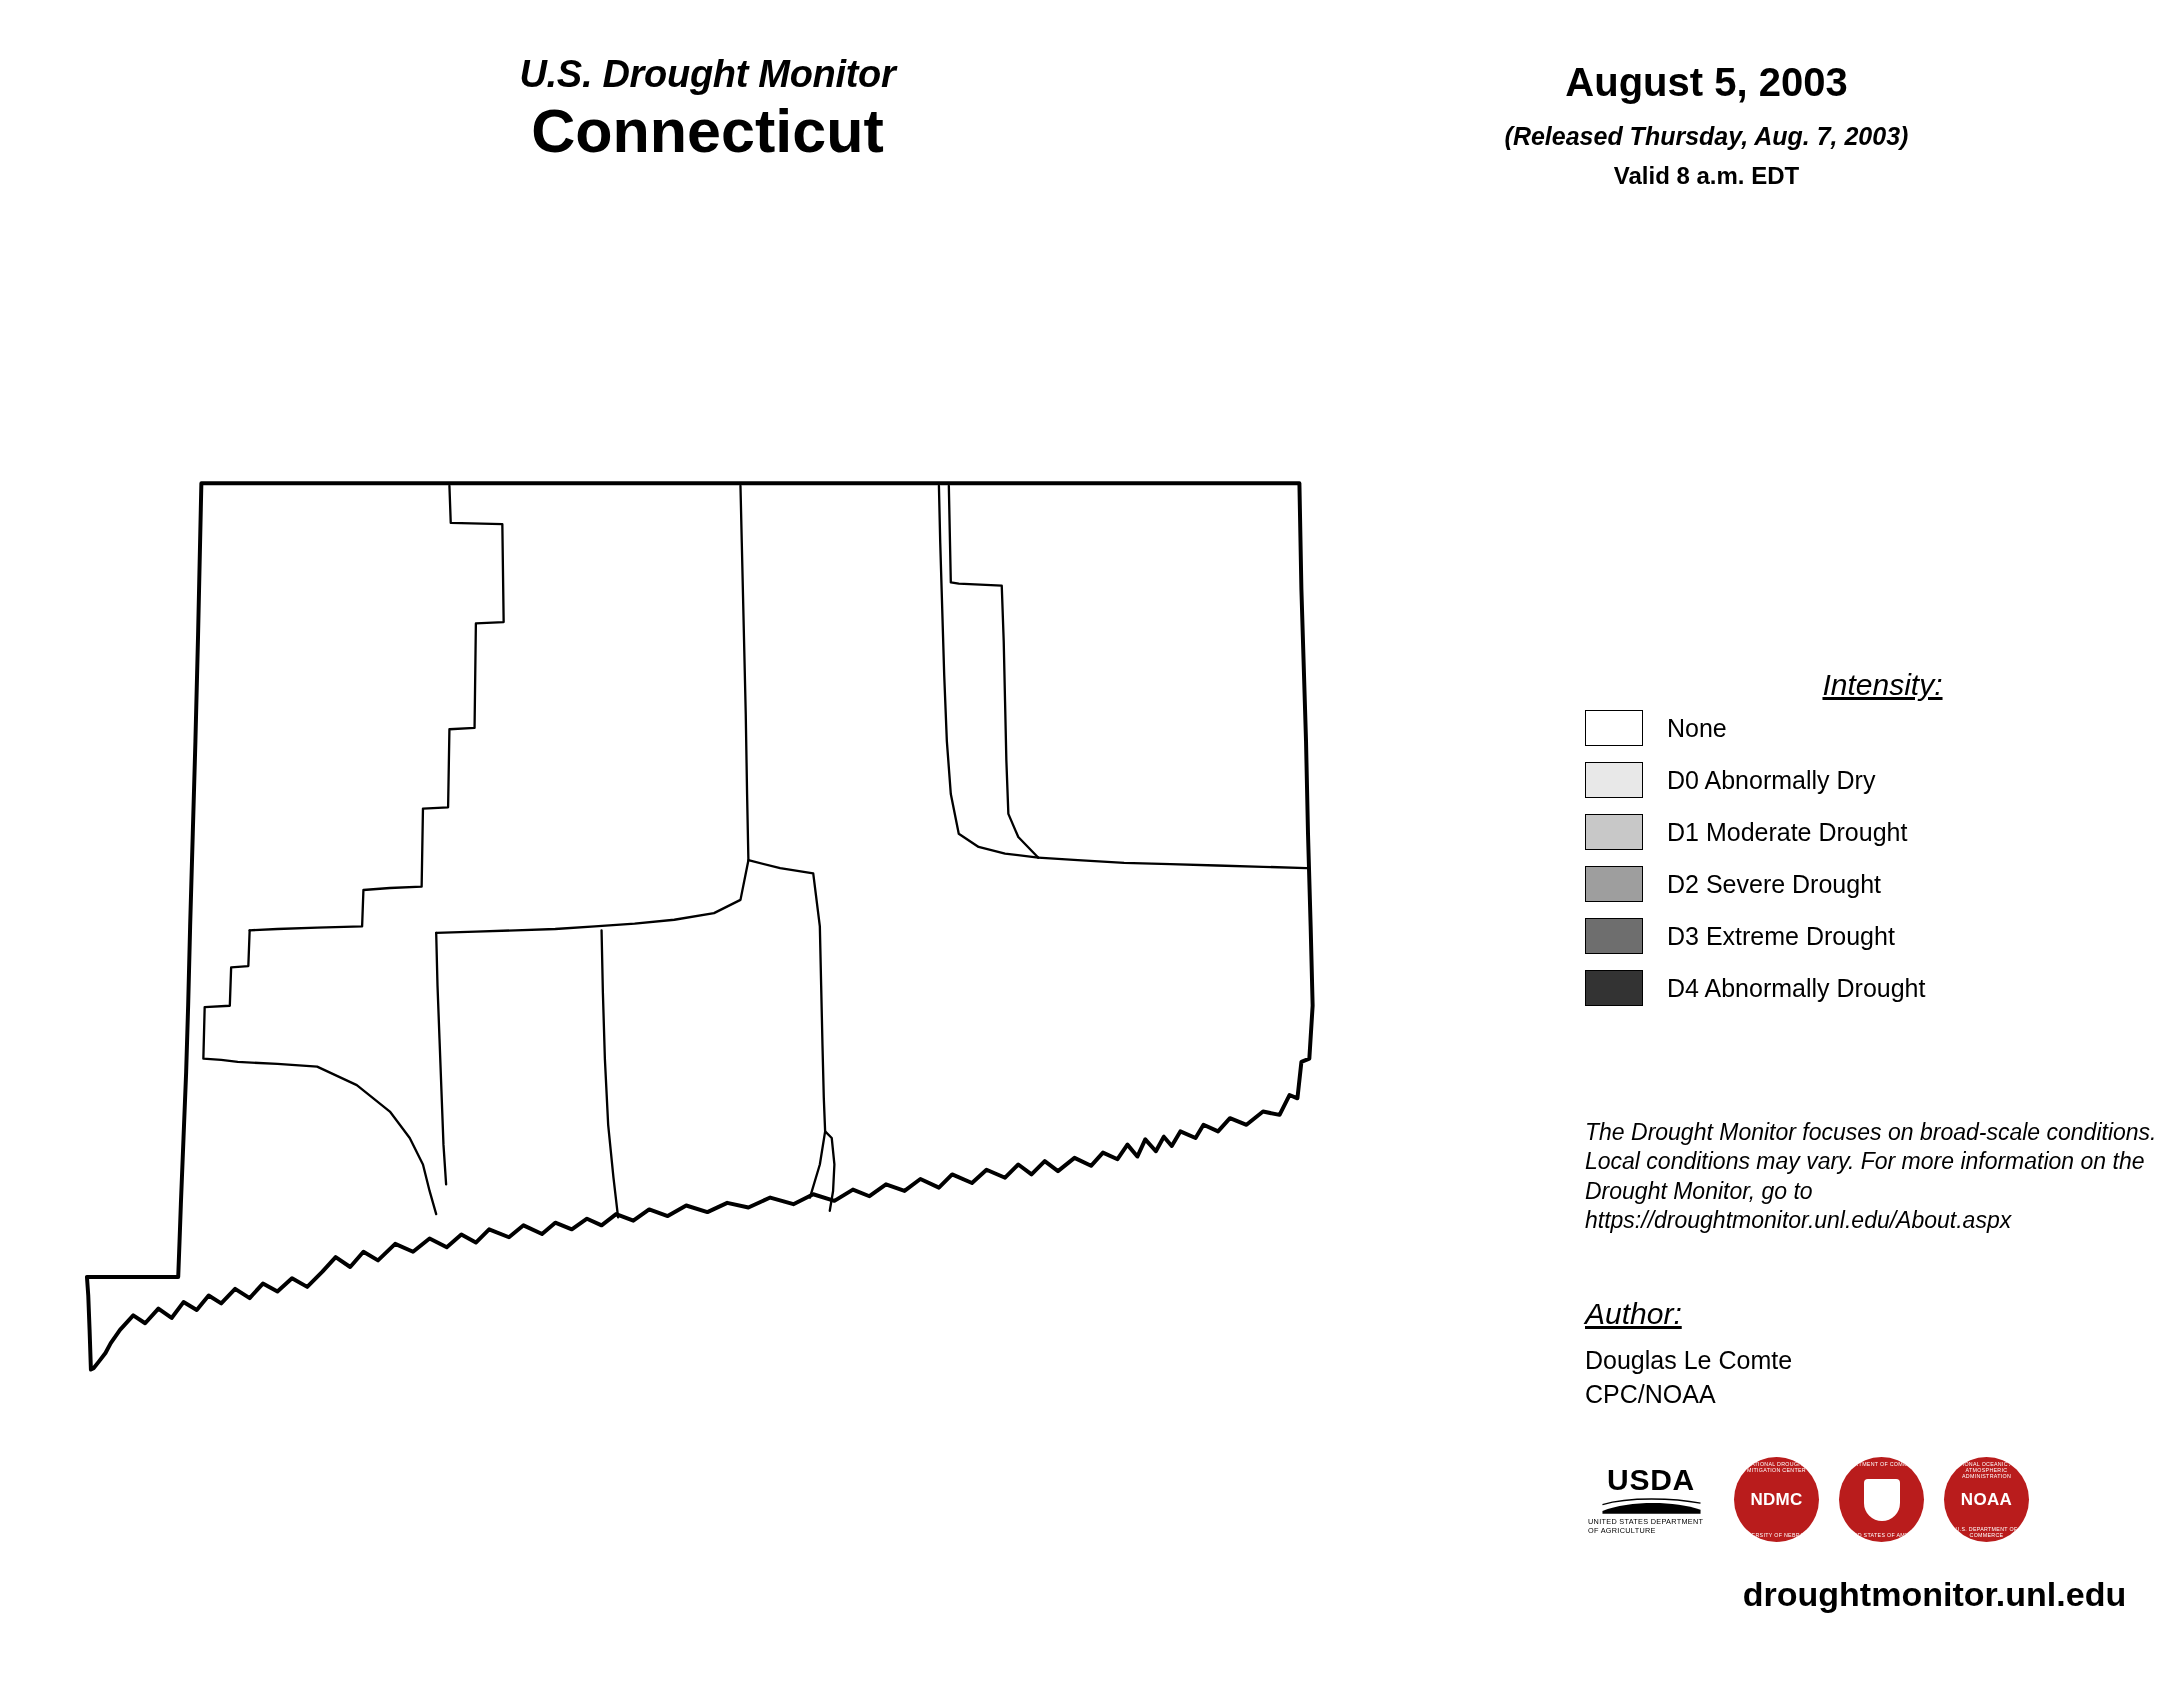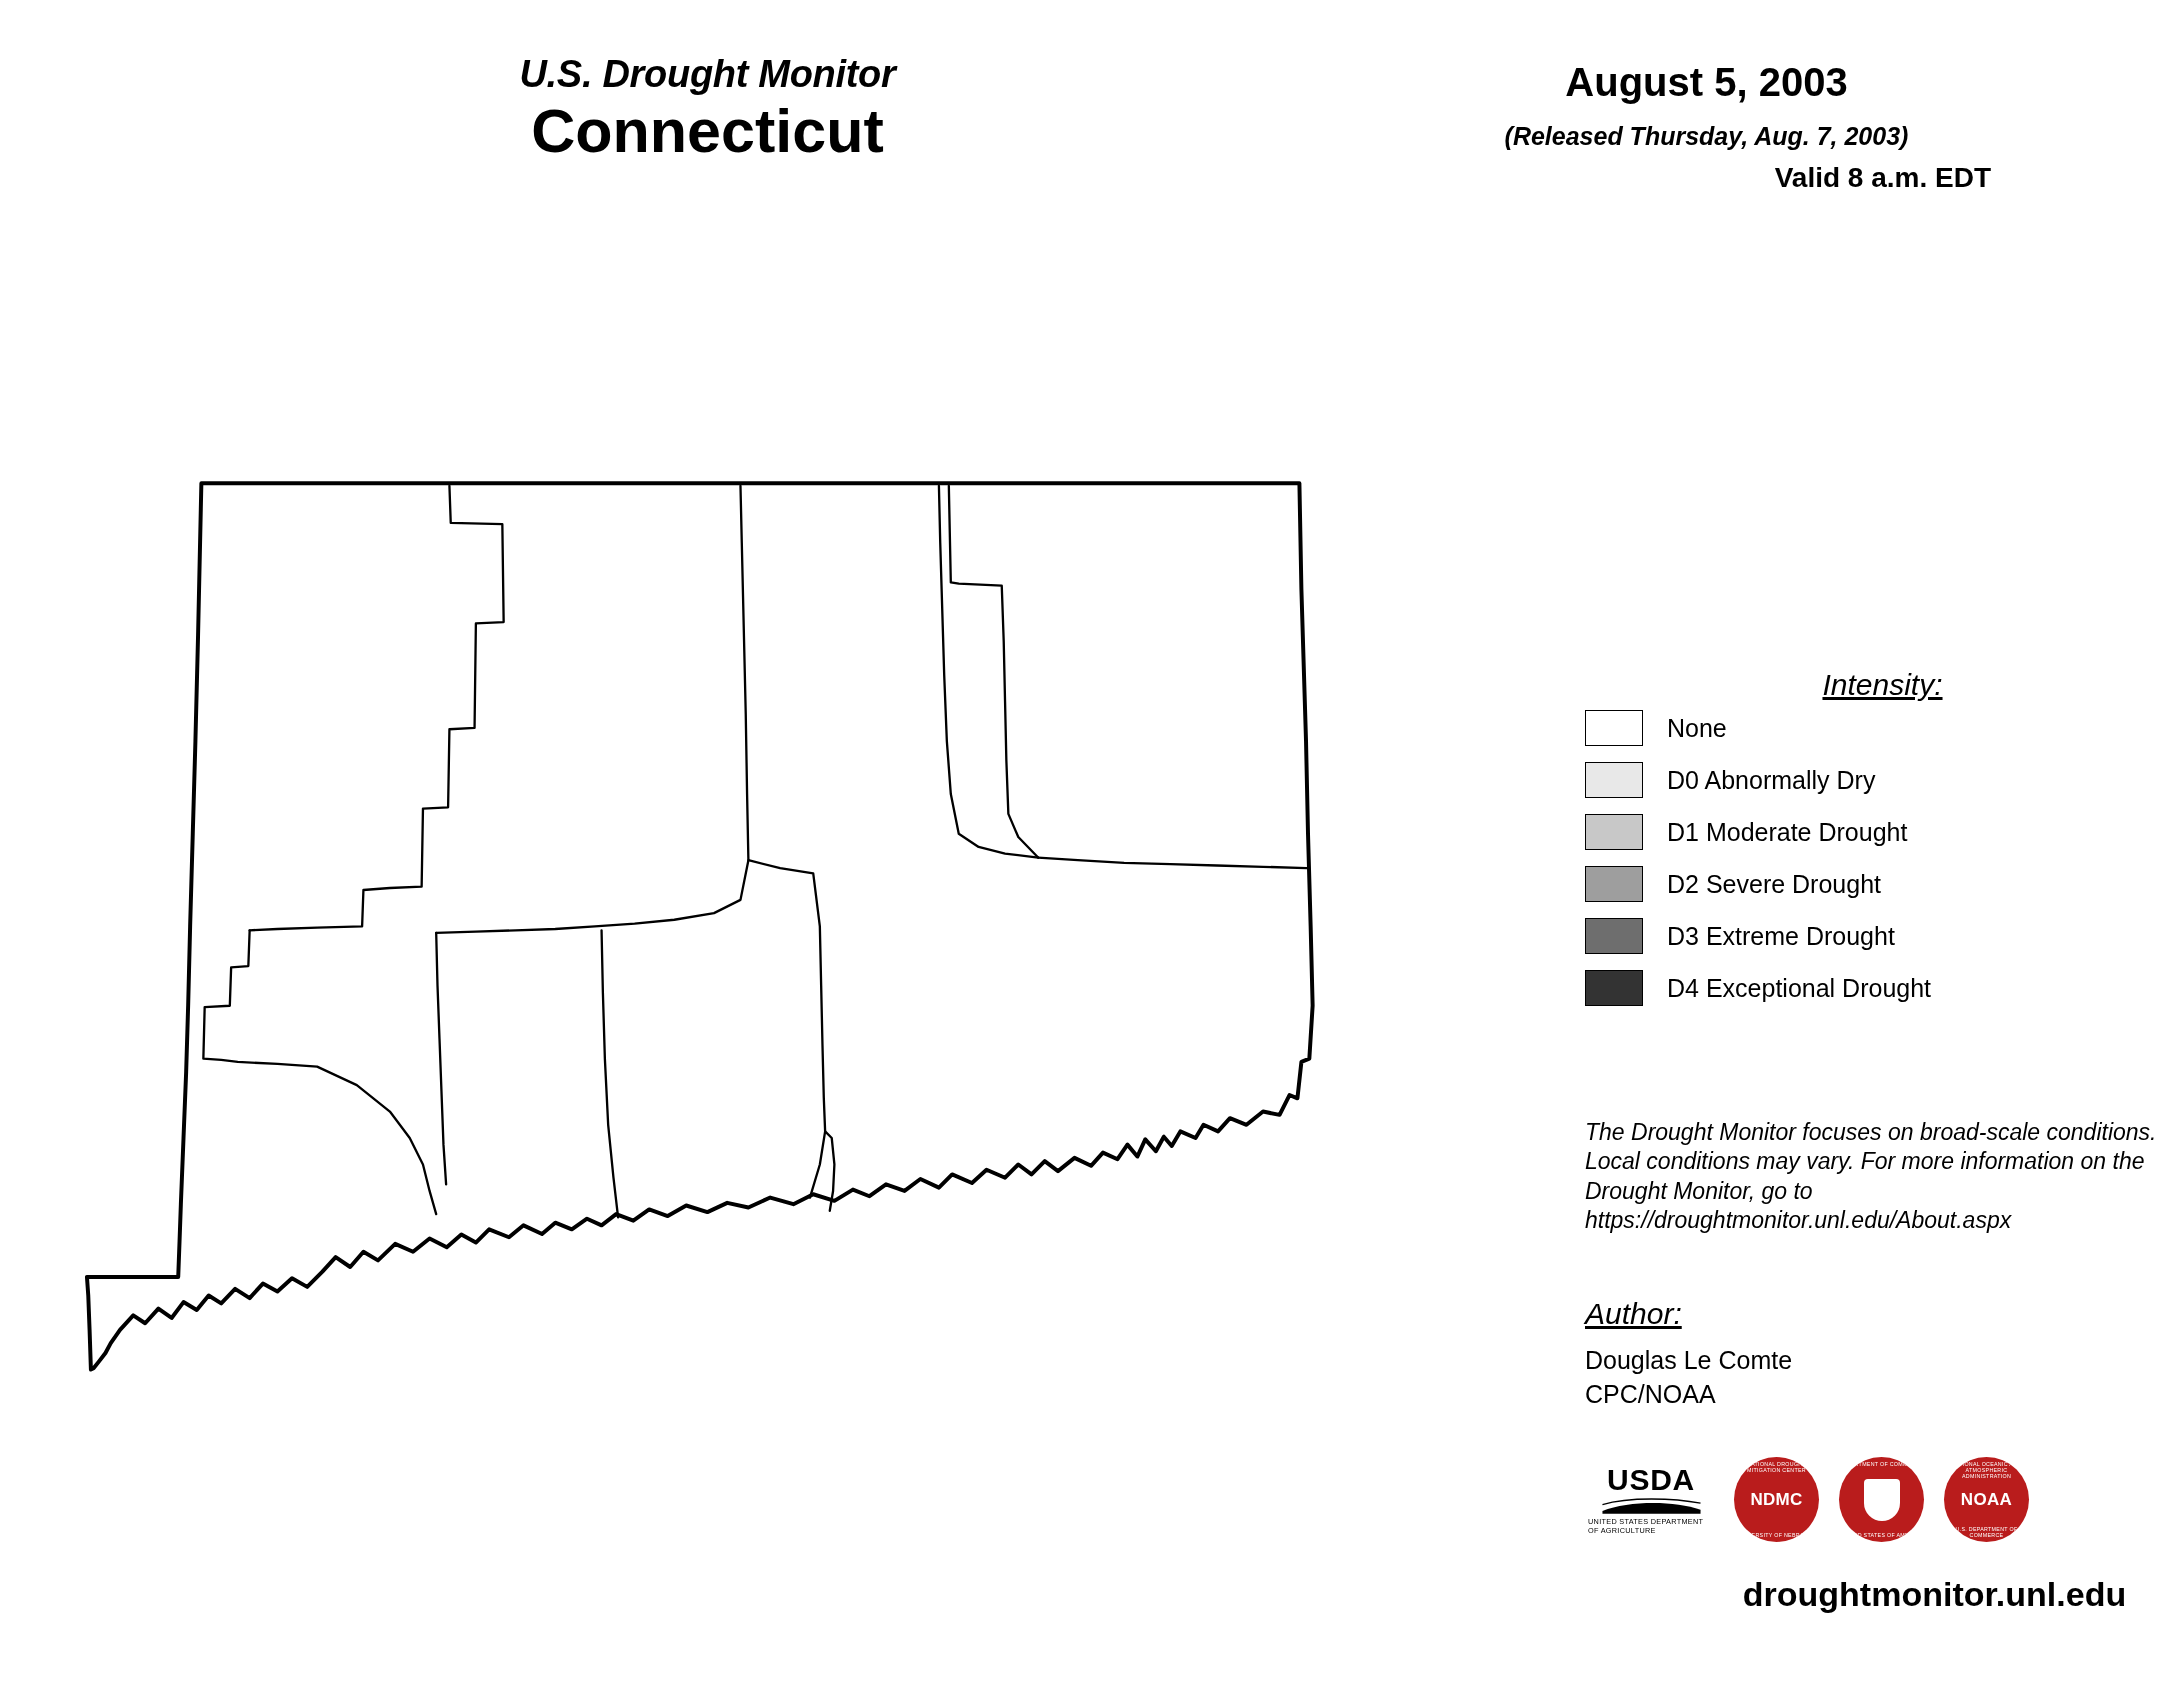--- a/index.html
+++ b/index.html
@@ -51,24 +51,23 @@
   }
   #date-released {
     font-weight: bold;
     font-style: italic;
     font-size: 25px;
     margin-top: 17px;
     white-space: nowrap;
   }
   #date-valid {
     font-weight: bold;
-    font-size: 28px;
+    font-size: 24px;
     margin-top: 10.6px;
     white-space: nowrap;
-    text-align: right;
   }
 
   
   #map-area {
     position: absolute;
     left: 79px;
     top: 463px;
     width: 1442px;
     height: 1059px;
   }
@@ -405,21 +404,21 @@
     <div class="legend-label">D2 Severe Drought</div>
   </div>
 
   <div class="legend-row">
     <div class="legend-swatch" style="background:#6e6e6e"></div>
     <div class="legend-label">D3 Extreme Drought</div>
   </div>
 
   <div class="legend-row">
     <div class="legend-swatch" style="background:#333333"></div>
-    <div class="legend-label">D4 Exceptional Drought</div>
+    <div class="legend-label">D4 Abnormally Drought</div>
   </div>
 </div>
 
 <div id="disclaimer">The Drought Monitor focuses on broad-scale conditions. Local conditions may vary. For more information on the Drought Monitor, go to https://droughtmonitor.unl.edu/About.aspx</div>
 
 <div id="author-block">
   <div id="author-title">Author:</div>
   <div class="author-line">Douglas Le Comte</div>
   <div class="author-line">CPC/NOAA</div>
 </div>

